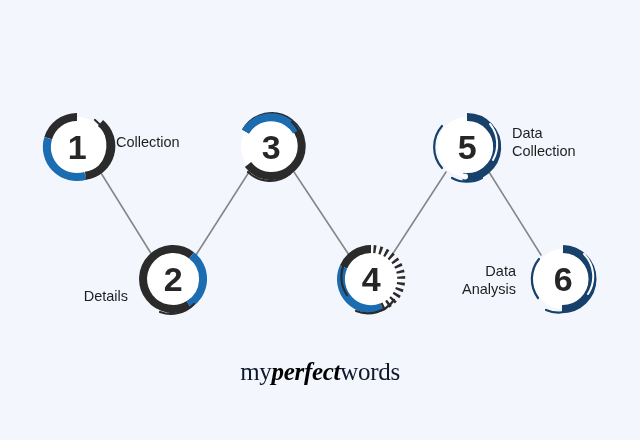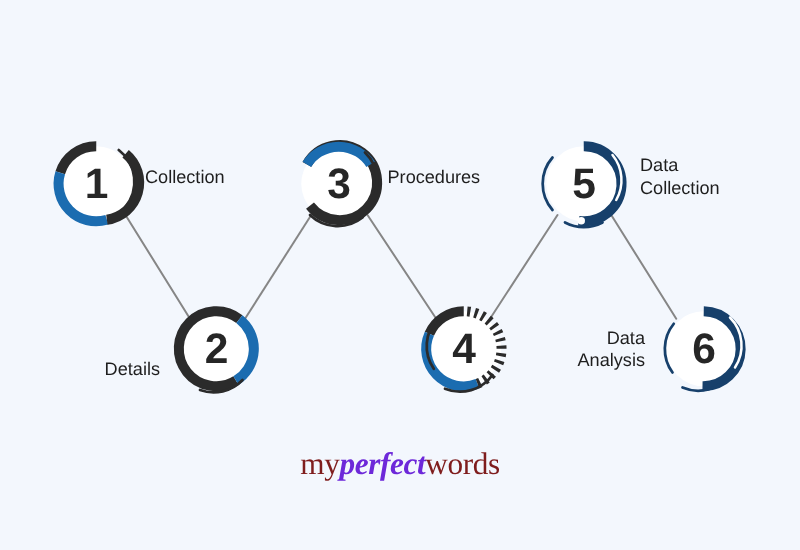--- a/index.html
+++ b/index.html
@@ -81,26 +81,26 @@
     width: 640px;
     text-align: center;
     font-family: "Liberation Serif", serif;
     font-size: 25px;
     z-index: 5;
     -webkit-user-select: none;
     user-select: none;
   }
   #logo .lg-my,
   #logo .lg-words {
-    color: #7f1d1d;
+    color: #0f172a;
     font-weight: normal;
     letter-spacing: -0.3px;
   }
   #logo .lg-perfect {
-    color: #6d28d9;
+    color: #000000;
     font-weight: bold;
     font-style: italic;
     letter-spacing: -0.3px;
   }
 </style>
 </head>
 <body>
 
 <div id="canvas">
 
@@ -147,21 +147,20 @@
       <svg viewBox="0 0 74 74" xmlns="http://www.w3.org/2000/svg">
         <circle cx="37" cy="37" r="30" fill="#ffffff"></circle>
         <path d="M 11.5 21.5 A 30 30 0 1 1 14 54.5" stroke="#2b2b2b" stroke-width="8" fill="none" stroke-linecap="butt"></path>
         <path d="M 11.5 21.5 A 30 30 0 0 1 62.5 21.5" stroke="#1b6cb0" stroke-width="8" fill="none" stroke-linecap="butt"></path>
         <path d="M 58 12 A 32 32 0 0 1 60 56" stroke="#2b2b2b" stroke-width="2.2" fill="none" stroke-linecap="round"></path>
         <path d="M 14 62 A 32 32 0 0 0 56 64" stroke="#2b2b2b" stroke-width="2.2" fill="none" stroke-linecap="round"></path>
       </svg>
       <div class="num">3</div>
     </div>
   </div>
-  <div class="label right" style="left:310px; top:133px;">Procedures</div>
 
   <div class="node" style="left:334px; top:242px;">
     <div class="ring">
       <svg viewBox="0 0 74 74" xmlns="http://www.w3.org/2000/svg">
         <circle cx="37" cy="37" r="30" fill="#ffffff"></circle>
         <path d="M 37 7 A 30 30 0 0 0 9.5 25" stroke="#2b2b2b" stroke-width="8" fill="none" stroke-linecap="butt"></path>
         <path d="M 9.5 25 A 30 30 0 0 0 48 65" stroke="#1b6cb0" stroke-width="8" fill="none" stroke-linecap="butt"></path>
         <path d="M 48 65 A 30 30 0 0 0 37 7" stroke="#2b2b2b" stroke-width="8" fill="none" stroke-linecap="butt" stroke-dasharray="2.5 3.5"></path>
         <path d="M 16 13 A 32 32 0 0 0 13 53" stroke="#2b2b2b" stroke-width="2.2" fill="none" stroke-linecap="round"></path>
         <path d="M 22 69 A 32 32 0 0 0 60 58" stroke="#2b2b2b" stroke-width="2.2" fill="none" stroke-linecap="round"></path>

